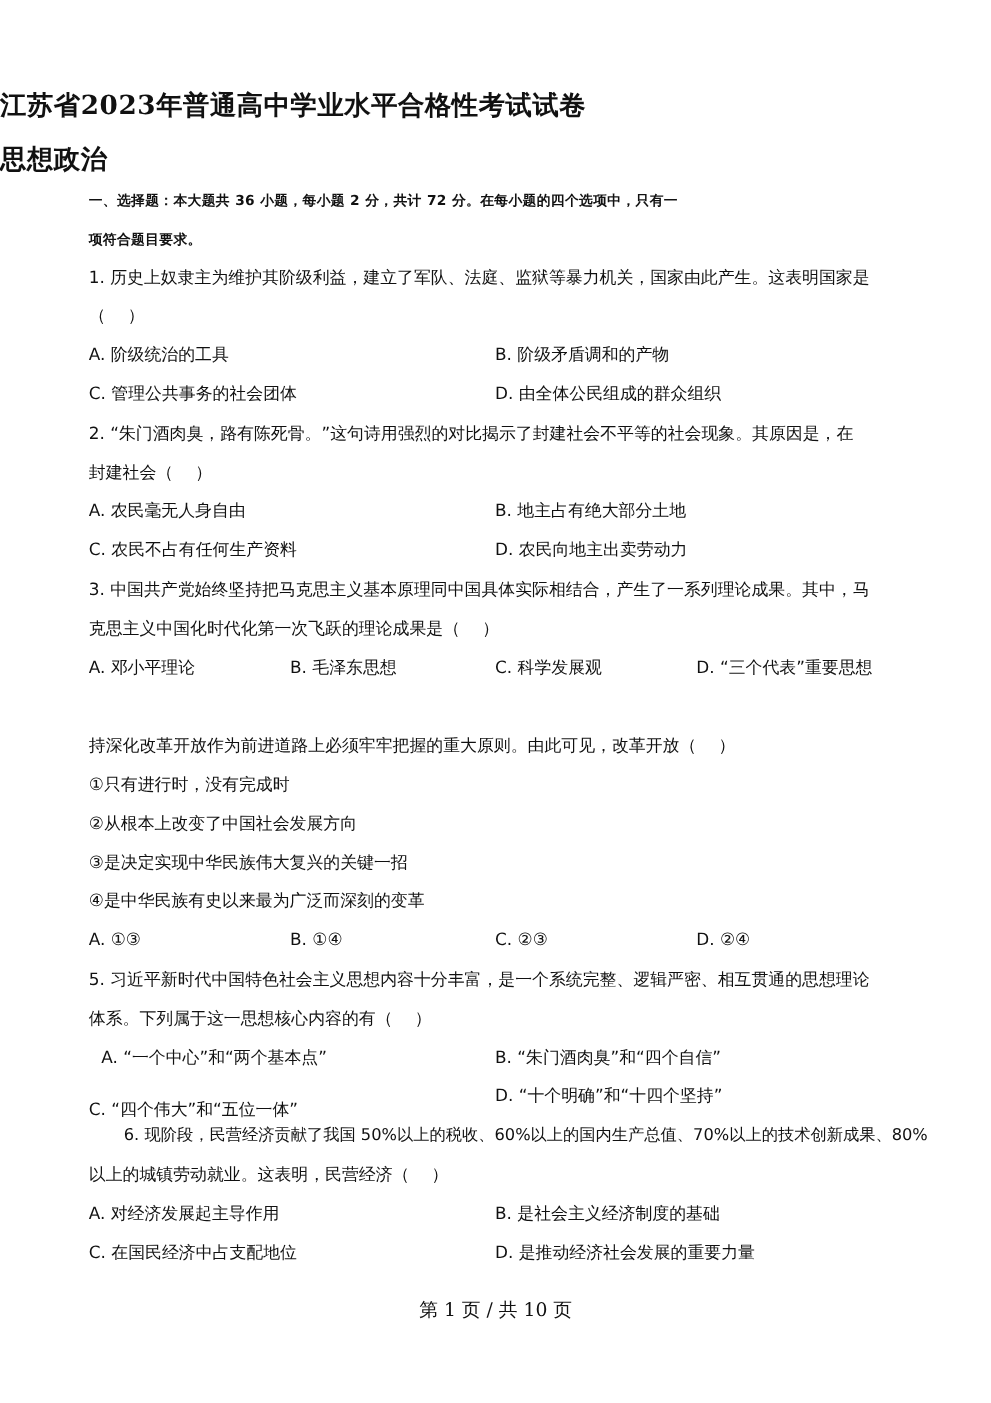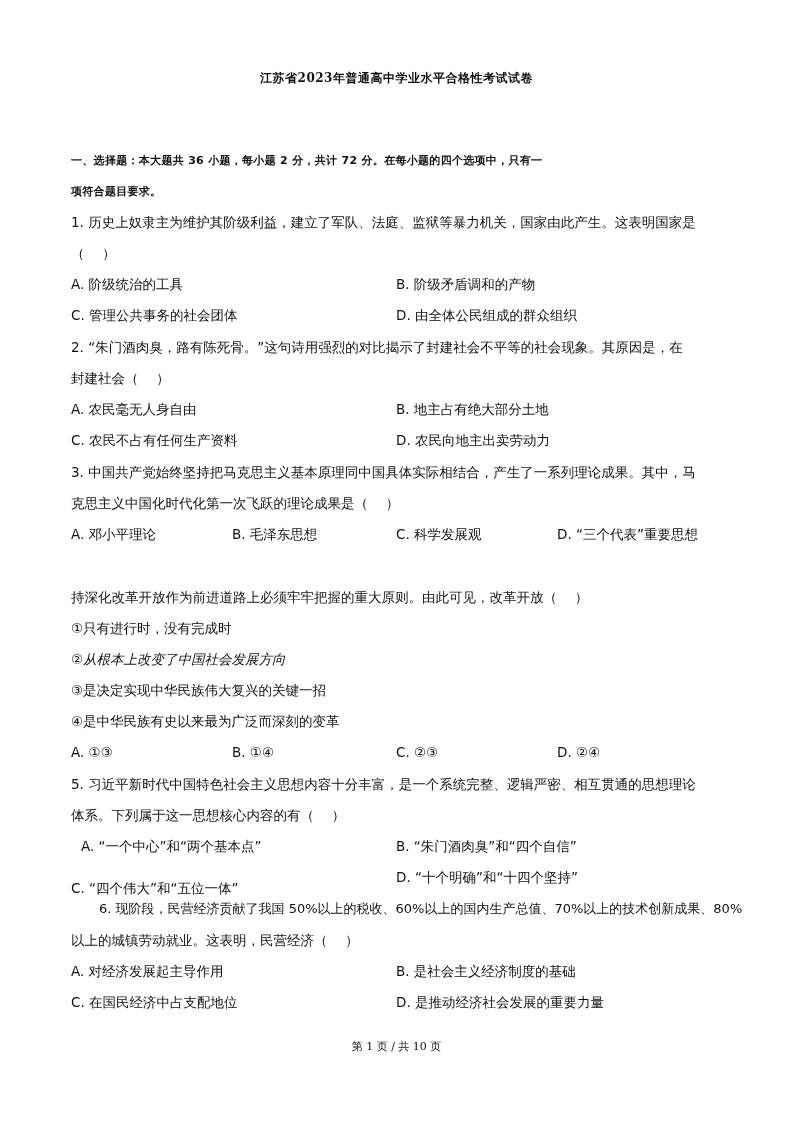--- a/index.html
+++ b/index.html
@@ -1,34 +1,35 @@
 <!DOCTYPE html>
 <html><head>
 <meta charset="utf-8">
 <style>
   html, body { margin: 0; padding: 0; background: #ffffff; }
   body { width: 793px; height: 1122px; position: relative; overflow: hidden;
          font-family: "DejaVu Sans", "Liberation Sans", sans-serif; color: #111; }
   .page { position: absolute; left: 0; top: 0; width: 793px; height: 1122px; }
-  .title { position: absolute; left: 0; width: 793px; text-align: center;
-           font-family: "DejaVu Serif", "Liberation Serif", serif; font-weight: bold; font-size: 12px; letter-spacing: 0.5px; }
+  .title { position: absolute; left: 0; width: 793px; 
+           font-family: "DejaVu Serif", "Liberation Serif", serif; font-weight: bold; font-size: 21px; letter-spacing: 0.5px; }
   .t1 { top: 70px; }
   .t2 { top: 113px; }
   .section { position: absolute; left: 71px; width: 660px; font-weight: bold; font-size: 11px; line-height: 31px; top: 145px; letter-spacing: 0.3px; }
   .line { position: absolute; left: 71px; font-size: 13.5px; white-space: nowrap; line-height: 20px; }
   .opt { position: absolute; font-size: 13.5px; white-space: nowrap; line-height: 20px; }
-  .footer { position: absolute; top: 1039px; left: 0; width: 793px; text-align: center; font-size: 11px;
+  .footer { position: absolute; top: 1039px; left: 0; width: 793px; text-align: center; font-size: 15px;
             font-family: "DejaVu Serif", "Liberation Serif", serif; }
 </style>
 </head>
 <body>
 
 <div class="page">
 
   <div class="title t1">江苏省2023年普通高中学业水平合格性考试试卷</div>
+  <div class="title t2">思想政治</div>
 
   <div class="section">
     <div style="white-space:nowrap;">一、选择题：本大题共 36 小题，每小题 2 分，共计 72 分。在每小题的四个选项中，只有一</div>
     <div>项符合题目要求。</div>
   </div>
 
   <div class="line" style="top:212px;">1. 历史上奴隶主为维护其阶级利益，建立了军队、法庭、监狱等暴力机关，国家由此产生。这表明国家是</div>
   <div class="line" style="top:243px;">（　 ）</div>
   <div class="opt" style="left:71px; top:274px;">A. 阶级统治的工具</div>
   <div class="opt" style="left:396px; top:274px;">B. 阶级矛盾调和的产物</div>
@@ -44,21 +45,21 @@
 
   <div class="line" style="top:462px;">3. 中国共产党始终坚持把马克思主义基本原理同中国具体实际相结合，产生了一系列理论成果。其中，马</div>
   <div class="line" style="top:493px;">克思主义中国化时代化第一次飞跃的理论成果是（　 ）</div>
   <div class="opt" style="left:71px; top:524px;">A. 邓小平理论</div>
   <div class="opt" style="left:232px; top:524px;">B. 毛泽东思想</div>
   <div class="opt" style="left:396px; top:524px;">C. 科学发展观</div>
   <div class="opt" style="left:557px; top:524px;">D. “三个代表”重要思想</div>
 
   <div class="line" style="top:587px;">持深化改革开放作为前进道路上必须牢牢把握的重大原则。由此可见，改革开放（　 ）</div>
   <div class="line" style="top:618px;">①只有进行时，没有完成时</div>
-  <div class="line" style="top:649px;font-style:italic;">②从根本上改变了中国社会发展方向</div>
+  <div class="line" style="top:649px;">②从根本上改变了中国社会发展方向</div>
   <div class="line" style="top:680px;">③是决定实现中华民族伟大复兴的关键一招</div>
   <div class="line" style="top:711px;">④是中华民族有史以来最为广泛而深刻的变革</div>
   <div class="opt" style="left:71px; top:742px;">A. ①③</div>
   <div class="opt" style="left:232px; top:742px;">B. ①④</div>
   <div class="opt" style="left:396px; top:742px;">C. ②③</div>
   <div class="opt" style="left:557px; top:742px;">D. ②④</div>
 
   <div class="line" style="top:774px;">5. 习近平新时代中国特色社会主义思想内容十分丰富，是一个系统完整、逻辑严密、相互贯通的思想理论</div>
   <div class="line" style="top:805px;">体系。下列属于这一思想核心内容的有（　 ）</div>
   <div class="opt" style="left:81px; top:836px;">A. “一个中心”和“两个基本点”</div>

